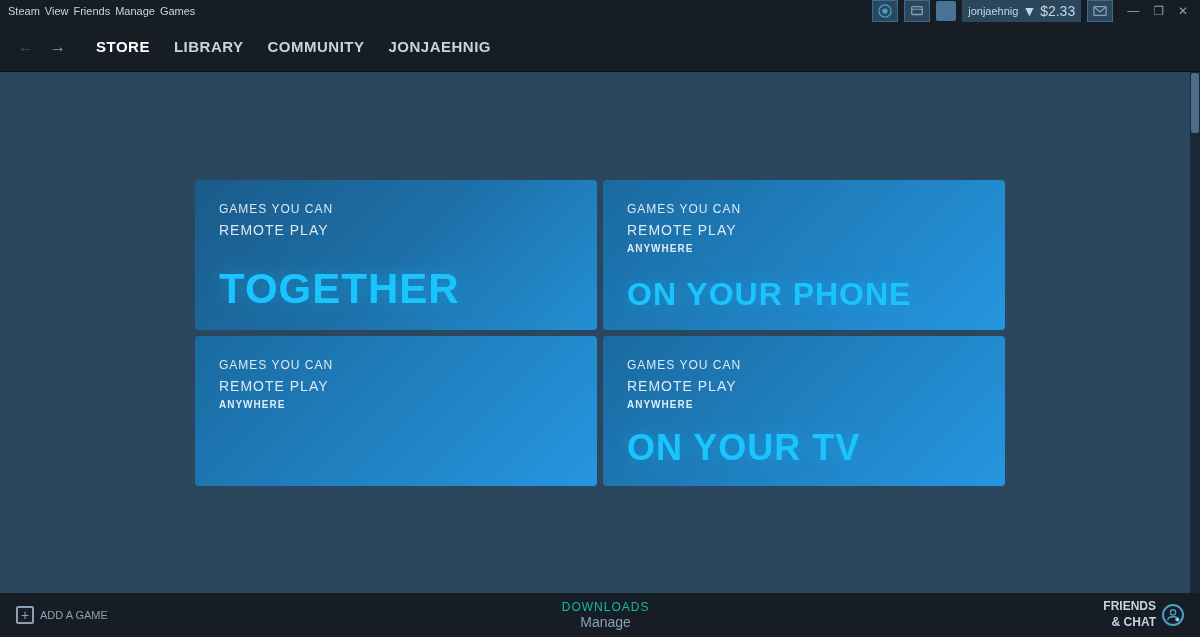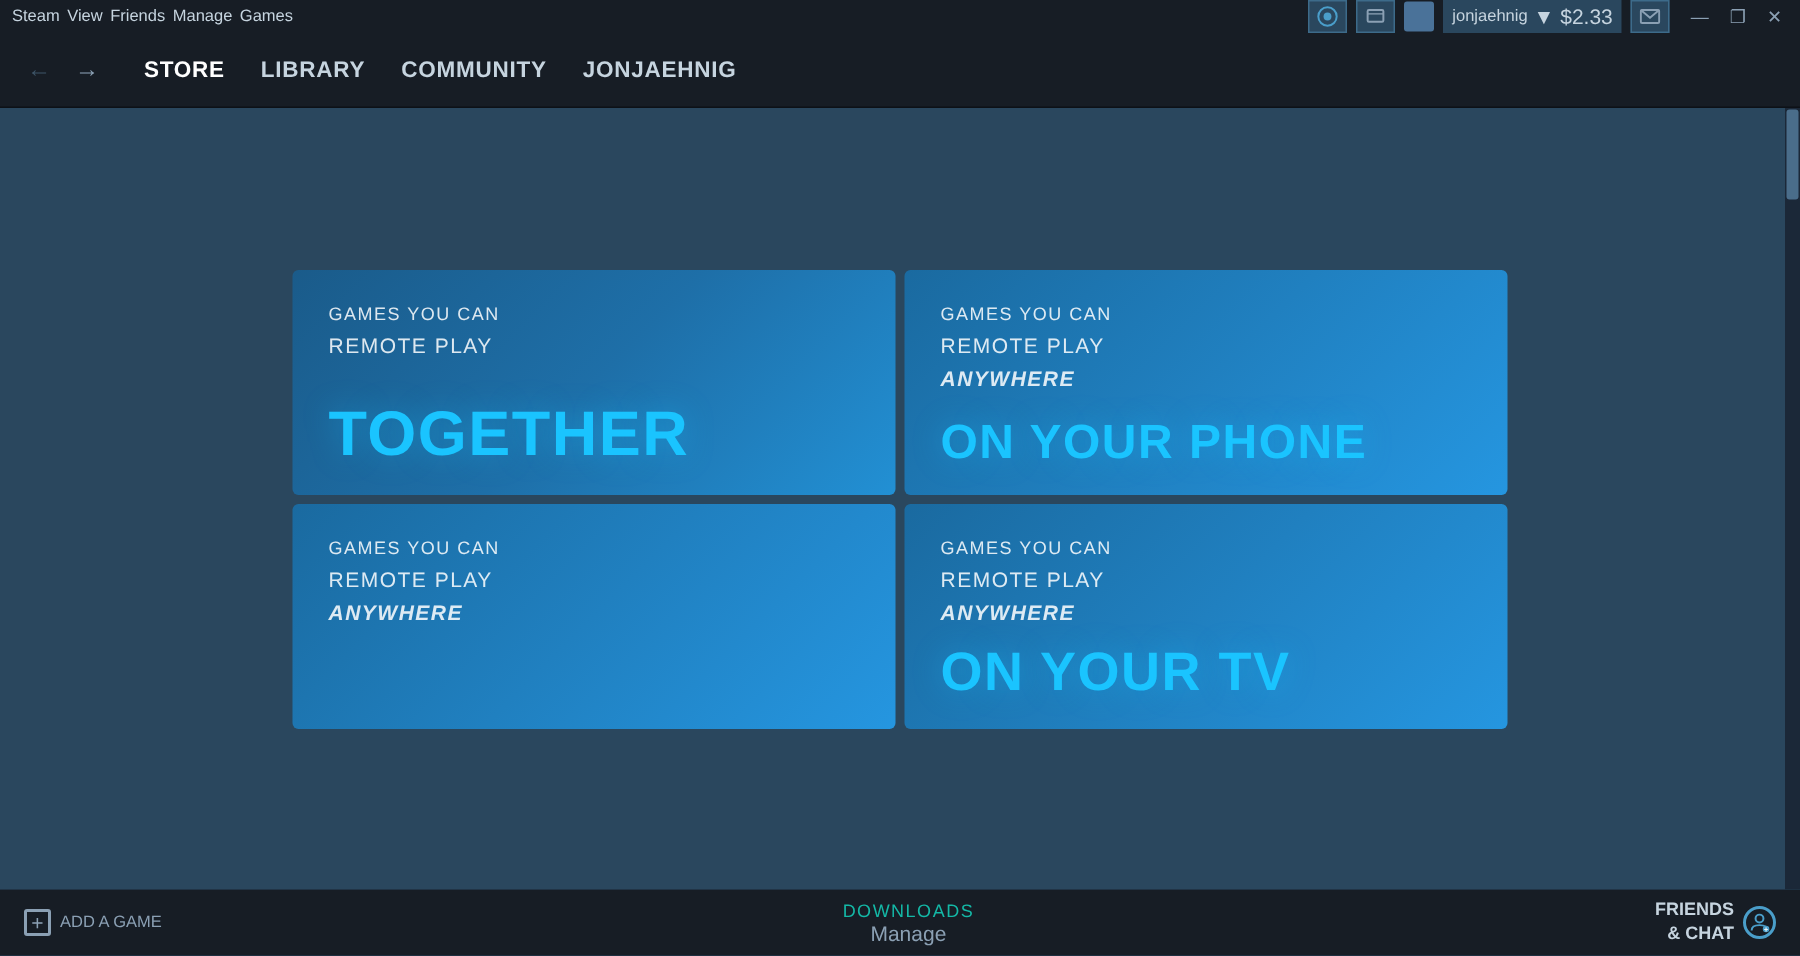--- a/index.html
+++ b/index.html
@@ -168,24 +168,23 @@
       letter-spacing: 1px;
       text-transform: uppercase;
       line-height: 1.6;
     }
     .card-subtitle .remote-play {
       font-size: 14px;
       font-weight: normal;
       display: block;
     }
     .card-subtitle .anywhere {
-      font-size: 14px;
+      font-size: 10px;
       font-weight: bold;
       display: block;
-      font-style: italic;
     }
     .card-title {
       font-size: 36px;
       font-weight: 700;
       color: #1ac4ff;
       text-transform: uppercase;
       letter-spacing: 1px;
       line-height: 1;
       text-shadow: 0 0 20px rgba(26, 196, 255, 0.4);
     }

